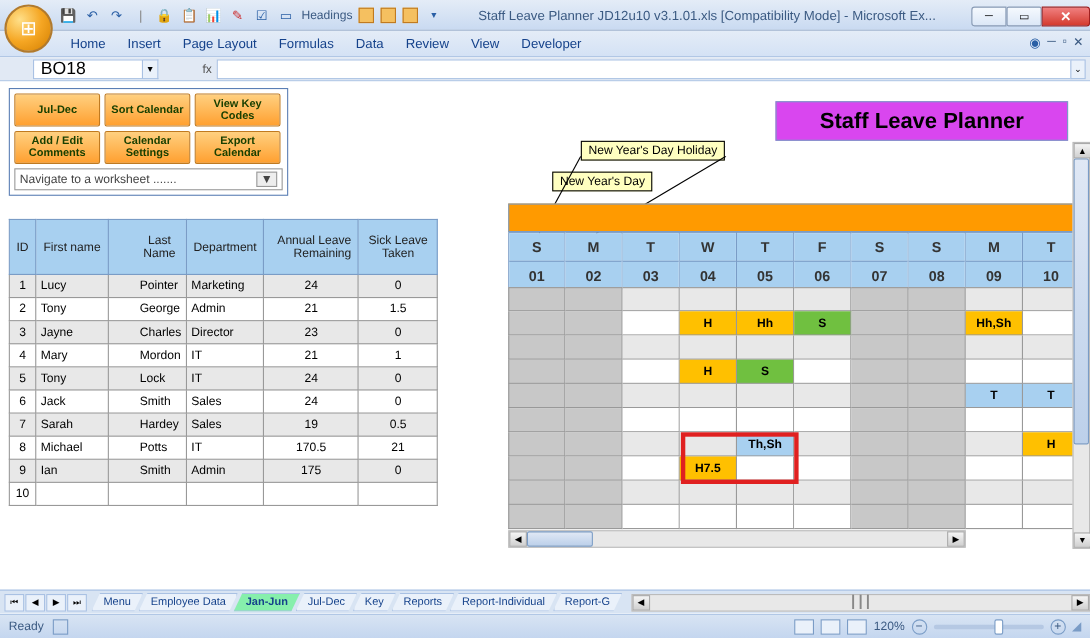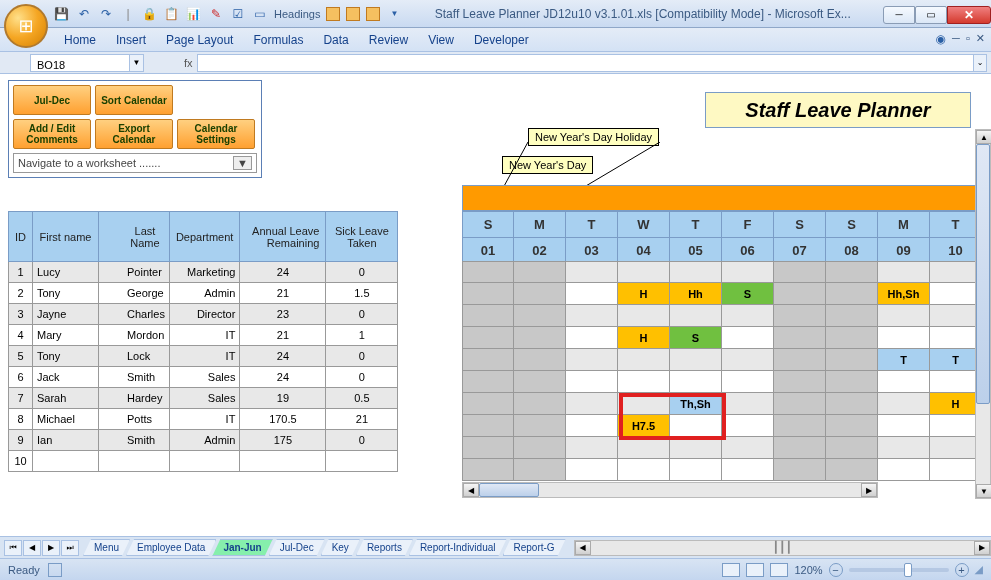--- a/index.html
+++ b/index.html
@@ -16,62 +16,62 @@
 .win-btn.min { border-radius: 3px 0 0 3px; }
 .win-btn.close { background: linear-gradient(#f08080, #d43a2e); color: #fff; border-color: #a02020; width: 44px; border-radius: 0 3px 3px 0; font-size: 12px; font-weight: bold; }
 
 
 .ribbon-tabs { height: 24px; background: linear-gradient(#e4ecf7, #d4e2f5); display: flex; align-items: end; padding-left: 56px; border-bottom: 1px solid #a9c1e3; gap: 4px; position: relative; }
 .ribbon-tab { padding: 4px 8px; color: #15428b; font-size: 12px; cursor: pointer; }
 .ribbon-right { position: absolute; right: 6px; top: 4px; display: flex; gap: 6px; }
 
 
 .formula-row { height: 22px; background: #e1e9f4; display: flex; align-items: center; border-bottom: 1px solid #a9c1e3; }
-.name-box { width: 100px; height: 18px; background: #fff; border: 1px solid #a9c1e3; margin-left: 30px; padding: 0 6px; display: flex; align-items: flex-end; font-size: 11px; }
+.name-box { width: 100px; height: 18px; background: #fff; border: 1px solid #a9c1e3; margin-left: 30px; padding: 0 6px; display: flex; align-items: center; font-size: 16px; }
 .name-dd { width: 14px; height: 18px; border: 1px solid #a9c1e3; border-left: none; background: #eaf1fa; display: flex; align-items: center; justify-content: center; font-size: 8px; }
 .fx { margin: 0 4px; color: #555; font-size: 11px; }
 .formula-input { flex: 1; height: 18px; background: #fff; border: 1px solid #a9c1e3; margin-right: 16px; }
 .formula-dd { width: 14px; height: 18px; border: 1px solid #a9c1e3; background: #eaf1fa; position: absolute; right: 4px; display: flex; align-items: center; justify-content: center; font-size: 8px; }
 
 
 .content { position: relative; height: 484px; background: #fff; overflow: hidden; }
 
 
 .btn-panel { position: absolute; top: 6px; left: 8px; border: 1px solid #5b7fb5; padding: 4px; background: #fff; }
 .btn-row { display: flex; gap: 4px; margin-bottom: 4px; }
 .orange-btn { width: 78px; height: 30px; background: linear-gradient(#ffd080, #ffa030); border: 1px solid #c07a20; font-size: 10px; font-weight: bold; color: #1a4000; display: flex; align-items: center; justify-content: center; text-align: center; line-height: 1.1; border-radius: 2px; cursor: pointer; }
 .nav-select { width: 244px; height: 20px; border: 1px solid #999; background: #fff; display: flex; align-items: center; padding: 0 4px; font-size: 11px; color: #444; justify-content: space-between; margin-top: 2px; }
 
 
 .annotation { position: absolute; background: #ffffc0; border: 1px solid #000; padding: 2px 6px; font-size: 11px; }
 .arrow-line { position: absolute; }
 
 
-.title-band { position: absolute; top: 18px; left: 705px; width: 266px; height: 36px; border: 1px solid #7a9cc6; display: flex; align-items: center; justify-content: center; font-size: 20px; font-weight: bold; background: #fef9c3; font-style: italic; }
+.title-band { position: absolute; top: 18px; left: 705px; width: 266px; height: 36px; border: 1px solid #7a9cc6; display: flex; align-items: center; justify-content: center; font-size: 20px; font-weight: bold; background: #d946ef; }
 
 
 .orange-band { position: absolute; top: 111px; left: 462px; width: 520px; height: 26px; background: #ff9a00; border: 1px solid #7a9cc6; }
 
 
 .cal-header { position: absolute; top: 137px; left: 462px; display: flex; }
 .cal-col { width: 52px; border: 1px solid #7a9cc6; border-left: none; }
 .cal-col:first-child { border-left: 1px solid #7a9cc6; }
 .cal-day { height: 25px; background: #a8d0f0; display: flex; align-items: center; justify-content: center; font-weight: bold; color: #333; font-size: 13px; }
 .cal-date { height: 25px; background: #a8d0f0; display: flex; align-items: center; justify-content: center; font-weight: bold; color: #333; border-top: 1px solid #7a9cc6; font-size: 13px; }
 
 
-.data-table { position: absolute; top: 137px; left: 8px; border-collapse: collapse; }
+.data-table { position: absolute; top: 125px; left: 8px; border-collapse: collapse; }
 .data-table th { background: #a8d0f0; border: 1px solid #7a9cc6; padding: 4px 6px; font-size: 11px; color: #222; font-weight: normal; height: 50px; vertical-align: middle; }
 .data-table td { border: 1px solid #999; padding: 2px 4px; font-size: 11px; height: 21px; background: #e8e8e8; }
 .data-table tr.even td { background: #fff; }
 .data-table td.center { text-align: center; }
 .data-table .c-id { width: 22px; text-align: center; }
 .data-table .c-fn { width: 66px; margin-top: 48px; }
 .data-table .c-ln { width: 66px; padding-left: 28px; }
-.data-table .c-dep { width: 70px; text-align: right; }
+.data-table .c-dep { width: 70px; }
 .data-table .c-alr { width: 86px; text-align: right; }
 .data-table .c-slt { width: 72px; text-align: center; }
 
 
 .cal-body { position: absolute; top: 187px; left: 462px; }
 .cal-body-row { display: flex; height: 22px; }
 .cal-cell { width: 52px; height: 22px; border: 1px solid #999; border-top: none; border-left: none; display: flex; align-items: center; justify-content: center; font-size: 11px; font-weight: bold; }
 .cal-body-row:first-child .cal-cell { border-top: 1px solid #999; }
 .cal-cell:first-child { border-left: 1px solid #999; }
 .cal-cell.grey { background: #c8c8c8; }
@@ -163,25 +163,26 @@
   <div class="formula-input"></div>
   <div class="formula-dd">⌄</div>
 </div>
 
 <div class="content">
 
   <div class="btn-panel">
     <div class="btn-row">
       <div class="orange-btn">Jul-Dec</div>
       <div class="orange-btn">Sort Calendar</div>
+      <div class="orange-btn">View Key Codes</div>
     </div>
     <div class="btn-row">
       <div class="orange-btn">Add / Edit Comments</div>
+      <div class="orange-btn">Calendar Settings</div>
       <div class="orange-btn">Export Calendar</div>
-      <div class="orange-btn">Calendar Settings</div>
     </div>
     <div class="nav-select">
       <span>Navigate to a worksheet .......</span>
       <span style="border:1px solid #999;padding:0 3px;background:#eee">▼</span>
     </div>
   </div>
 
   <div class="annotation" style="top:54px;left:528px">New Year's Day Holiday</div>
   <div class="annotation" style="top:82px;left:502px">New Year's Day</div>
   <svg class="arrow-line" style="top:68px;left:490px" width="200" height="72">

